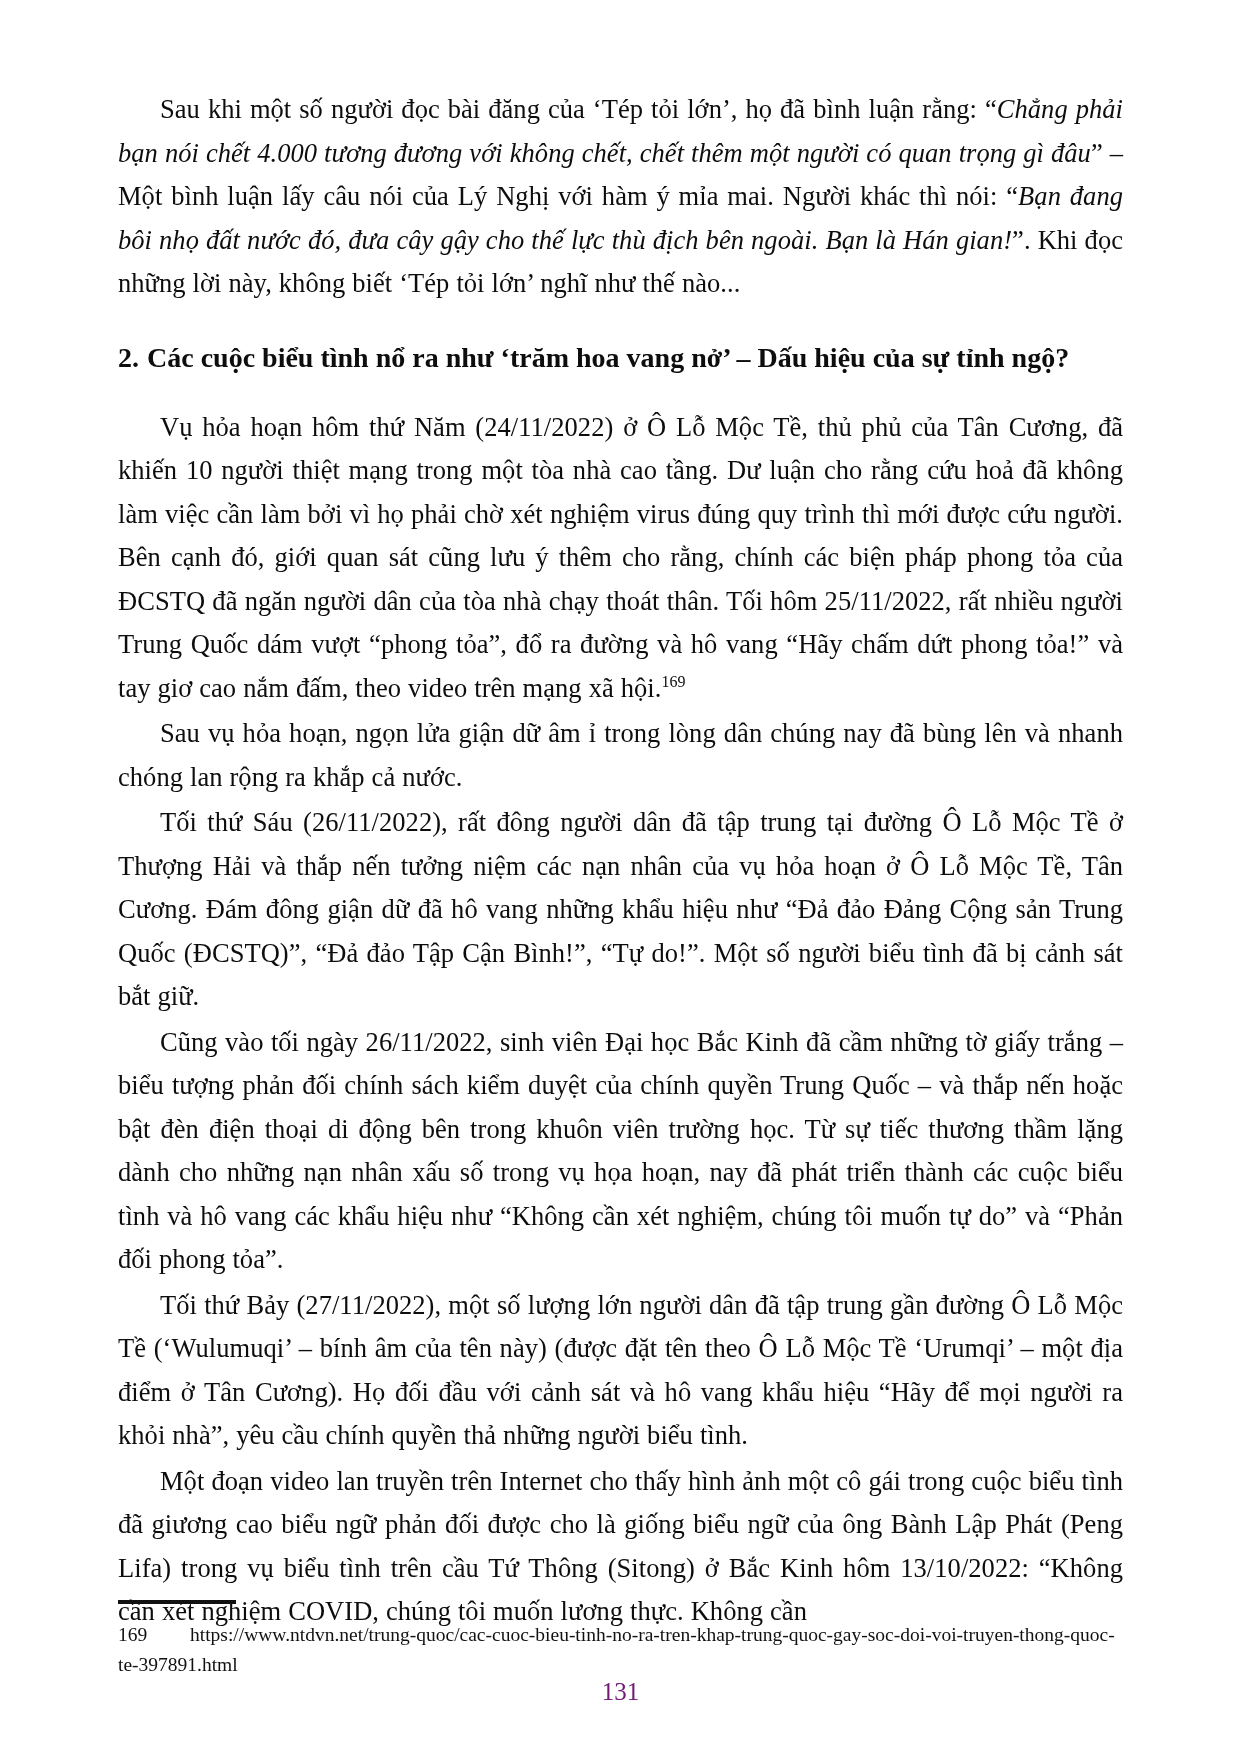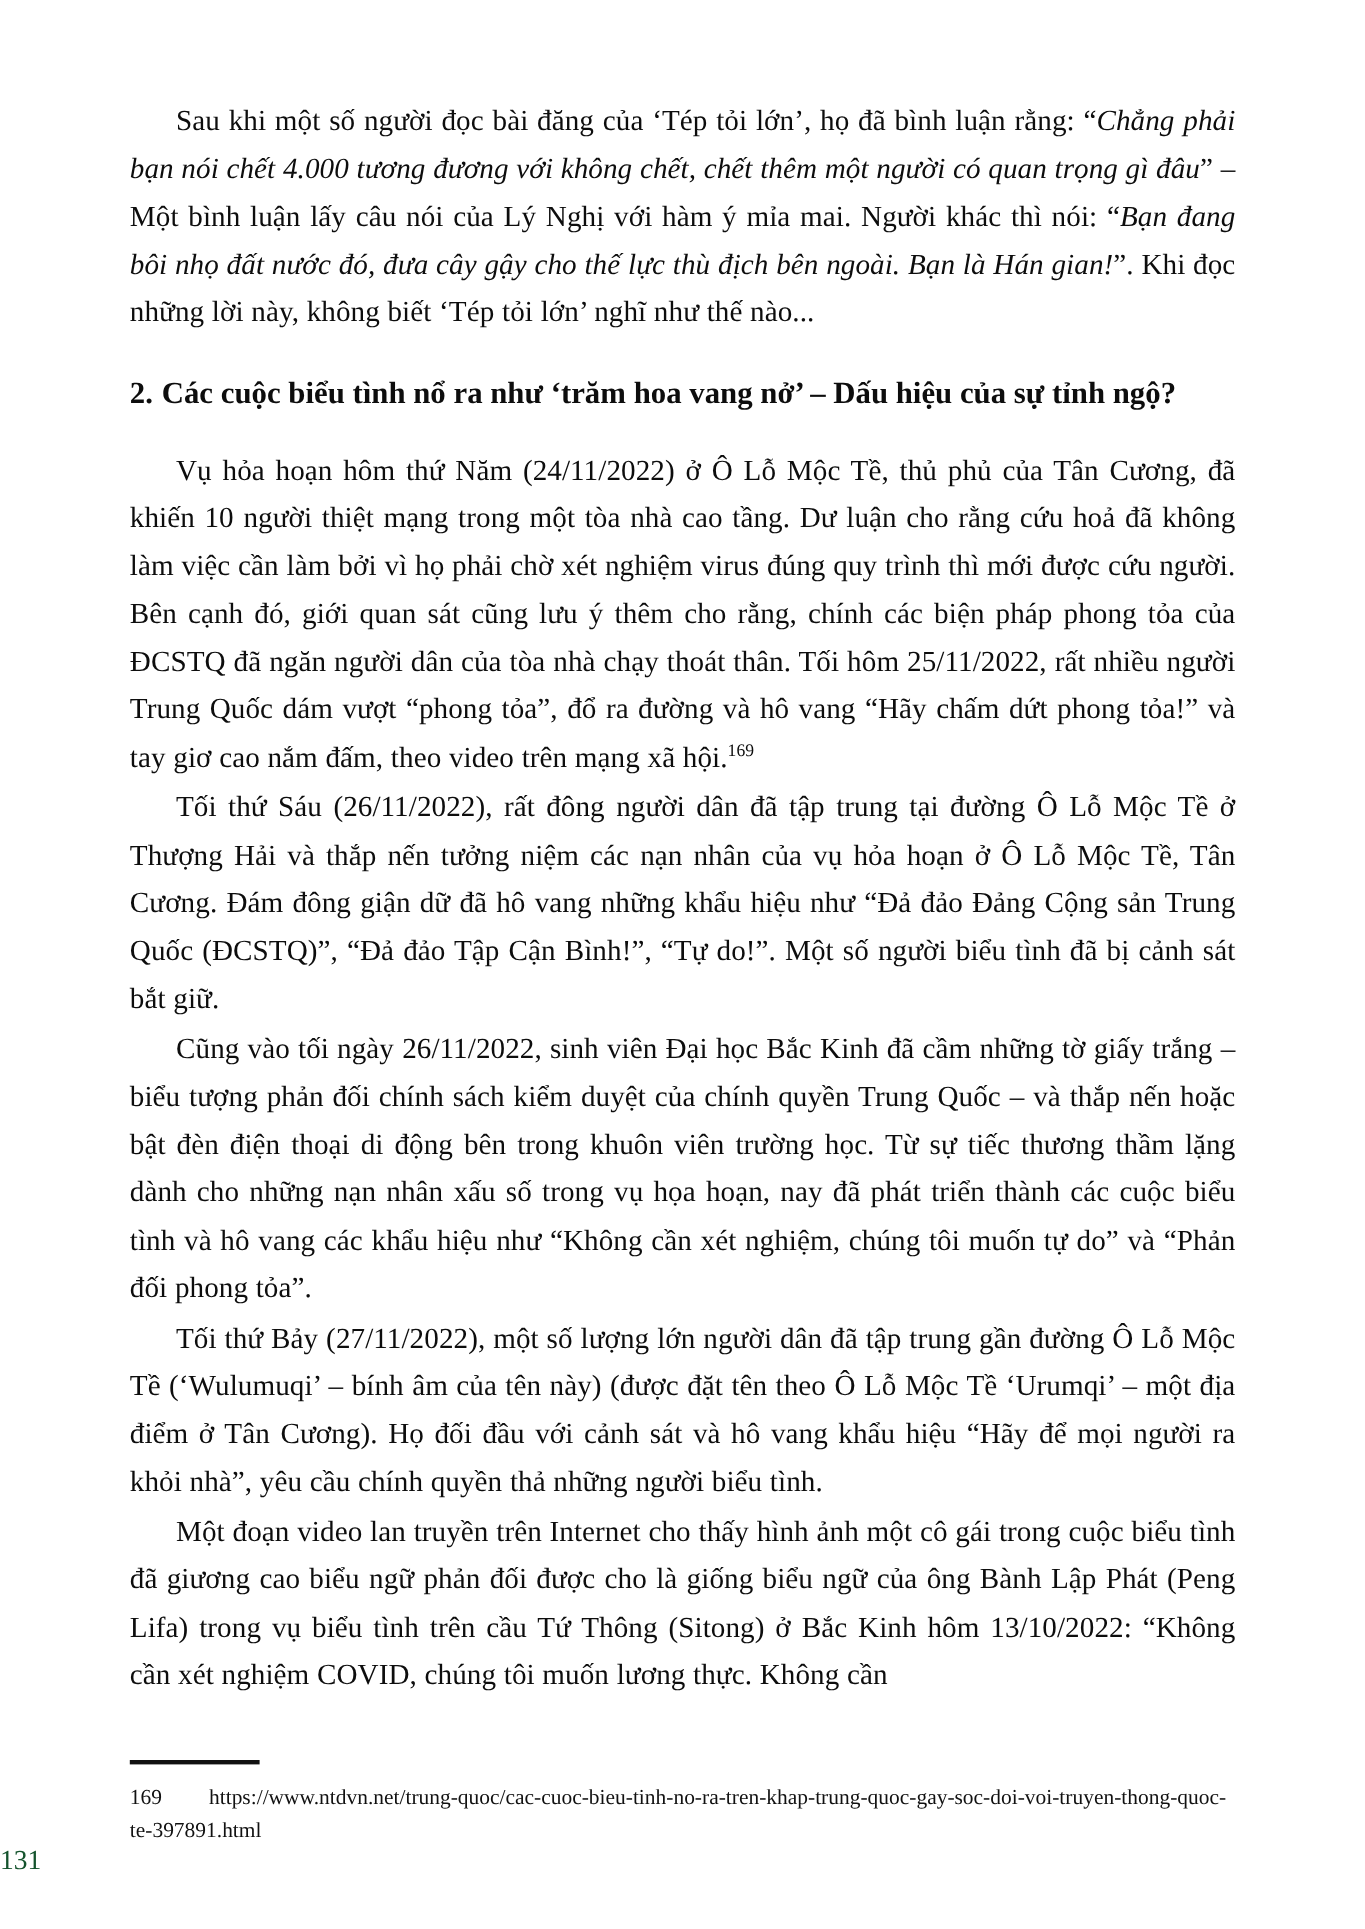--- a/index.html
+++ b/index.html
@@ -93,41 +93,42 @@
   .footnote .fn-num {
     display: inline-block;
     min-width: 72px;
   }
 
   .page-number {
     position: absolute;
     left: 0;
     right: 0;
     top: 1678px;
-    text-align: left;
+    text-align: center;
     font-size: 25px;
-    color: #14532d;
+    color: #701a75;
   }
 </style>
 </head>
 <body>
 
 <div class="page">
 
   <div class="content">
 
     <p class="body-par"><span>Sau khi một số người đọc bài đăng của ‘Tép tỏi lớn’, họ đã bình luận rằng: “</span><span class="italic">Chẳng phải bạn nói chết 4.000 tương đương với không chết, chết thêm một người có quan trọng gì đâu</span><span>” – Một bình luận lấy câu nói của Lý Nghị với hàm ý mỉa mai. Người khác thì nói: “</span><span class="italic">Bạn đang bôi nhọ đất nước đó, đưa cây gậy cho thế lực thù địch bên ngoài. Bạn là Hán gian!</span><span>”. Khi đọc những lời này, không biết ‘Tép tỏi lớn’ nghĩ như thế nào...</span></p>
 
     <h2 class="section-heading">
         <span class="num">2.</span>
         <span class="heading-text">Các cuộc biểu tình nổ ra như ‘trăm hoa vang nở’ – Dấu hiệu của sự tỉnh ngộ?</span>
       </h2>
 
     <p class="body-par"><span>Vụ hỏa hoạn hôm thứ Năm (24/11/2022) ở Ô Lỗ Mộc Tề, thủ phủ của Tân Cương, đã khiến 10 người thiệt mạng trong một tòa nhà cao tầng. Dư luận cho rằng cứu hoả đã không làm việc cần làm bởi vì họ phải chờ xét nghiệm virus đúng quy trình thì mới được cứu người. Bên cạnh đó, giới quan sát cũng lưu ý thêm cho rằng, chính các biện pháp phong tỏa của ĐCSTQ đã ngăn người dân của tòa nhà chạy thoát thân. Tối hôm 25/11/2022, rất nhiều người Trung Quốc dám vượt “phong tỏa”, đổ ra đường và hô vang “Hãy chấm dứt phong tỏa!” và tay giơ cao nắm đấm, theo video trên mạng xã hội.</span><sup class="fn-ref">169</sup></p>
 
+    <p class="body-par"><span>Sau vụ hỏa hoạn, ngọn lửa giận dữ âm ỉ trong lòng dân chúng nay đã bùng lên và nhanh chóng lan rộng ra khắp cả nước.</span></p>
 
     <p class="body-par"><span>Tối thứ Sáu (26/11/2022), rất đông người dân đã tập trung tại đường Ô Lỗ Mộc Tề ở Thượng Hải và thắp nến tưởng niệm các nạn nhân của vụ hỏa hoạn ở Ô Lỗ Mộc Tề, Tân Cương. Đám đông giận dữ đã hô vang những khẩu hiệu như “Đả đảo Đảng Cộng sản Trung Quốc (ĐCSTQ)”, “Đả đảo Tập Cận Bình!”, “Tự do!”. Một số người biểu tình đã bị cảnh sát bắt giữ.</span></p>
 
     <p class="body-par"><span>Cũng vào tối ngày 26/11/2022, sinh viên Đại học Bắc Kinh đã cầm những tờ giấy trắng – biểu tượng phản đối chính sách kiểm duyệt của chính quyền Trung Quốc – và thắp nến hoặc bật đèn điện thoại di động bên trong khuôn viên trường học. Từ sự tiếc thương thầm lặng dành cho những nạn nhân xấu số trong vụ họa hoạn, nay đã phát triển thành các cuộc biểu tình và hô vang các khẩu hiệu như “Không cần xét nghiệm, chúng tôi muốn tự do” và “Phản đối phong tỏa”.</span></p>
 
     <p class="body-par"><span>Tối thứ Bảy (27/11/2022), một số lượng lớn người dân đã tập trung gần đường Ô Lỗ Mộc Tề (‘Wulumuqi’ – bính âm của tên này) (được đặt tên theo Ô Lỗ Mộc Tề ‘Urumqi’ – một địa điểm ở Tân Cương). Họ đối đầu với cảnh sát và hô vang khẩu hiệu “Hãy để mọi người ra khỏi nhà”, yêu cầu chính quyền thả những người biểu tình.</span></p>
 
     <p class="body-par"><span>Một đoạn video lan truyền trên Internet cho thấy hình ảnh một cô gái trong cuộc biểu tình đã giương cao biểu ngữ phản đối được cho là giống biểu ngữ của ông Bành Lập Phát (Peng Lifa) trong vụ biểu tình trên cầu Tứ Thông (Sitong) ở Bắc Kinh hôm 13/10/2022: “Không cần xét nghiệm COVID, chúng tôi muốn lương thực. Không cần</span></p>
 
   </div>

